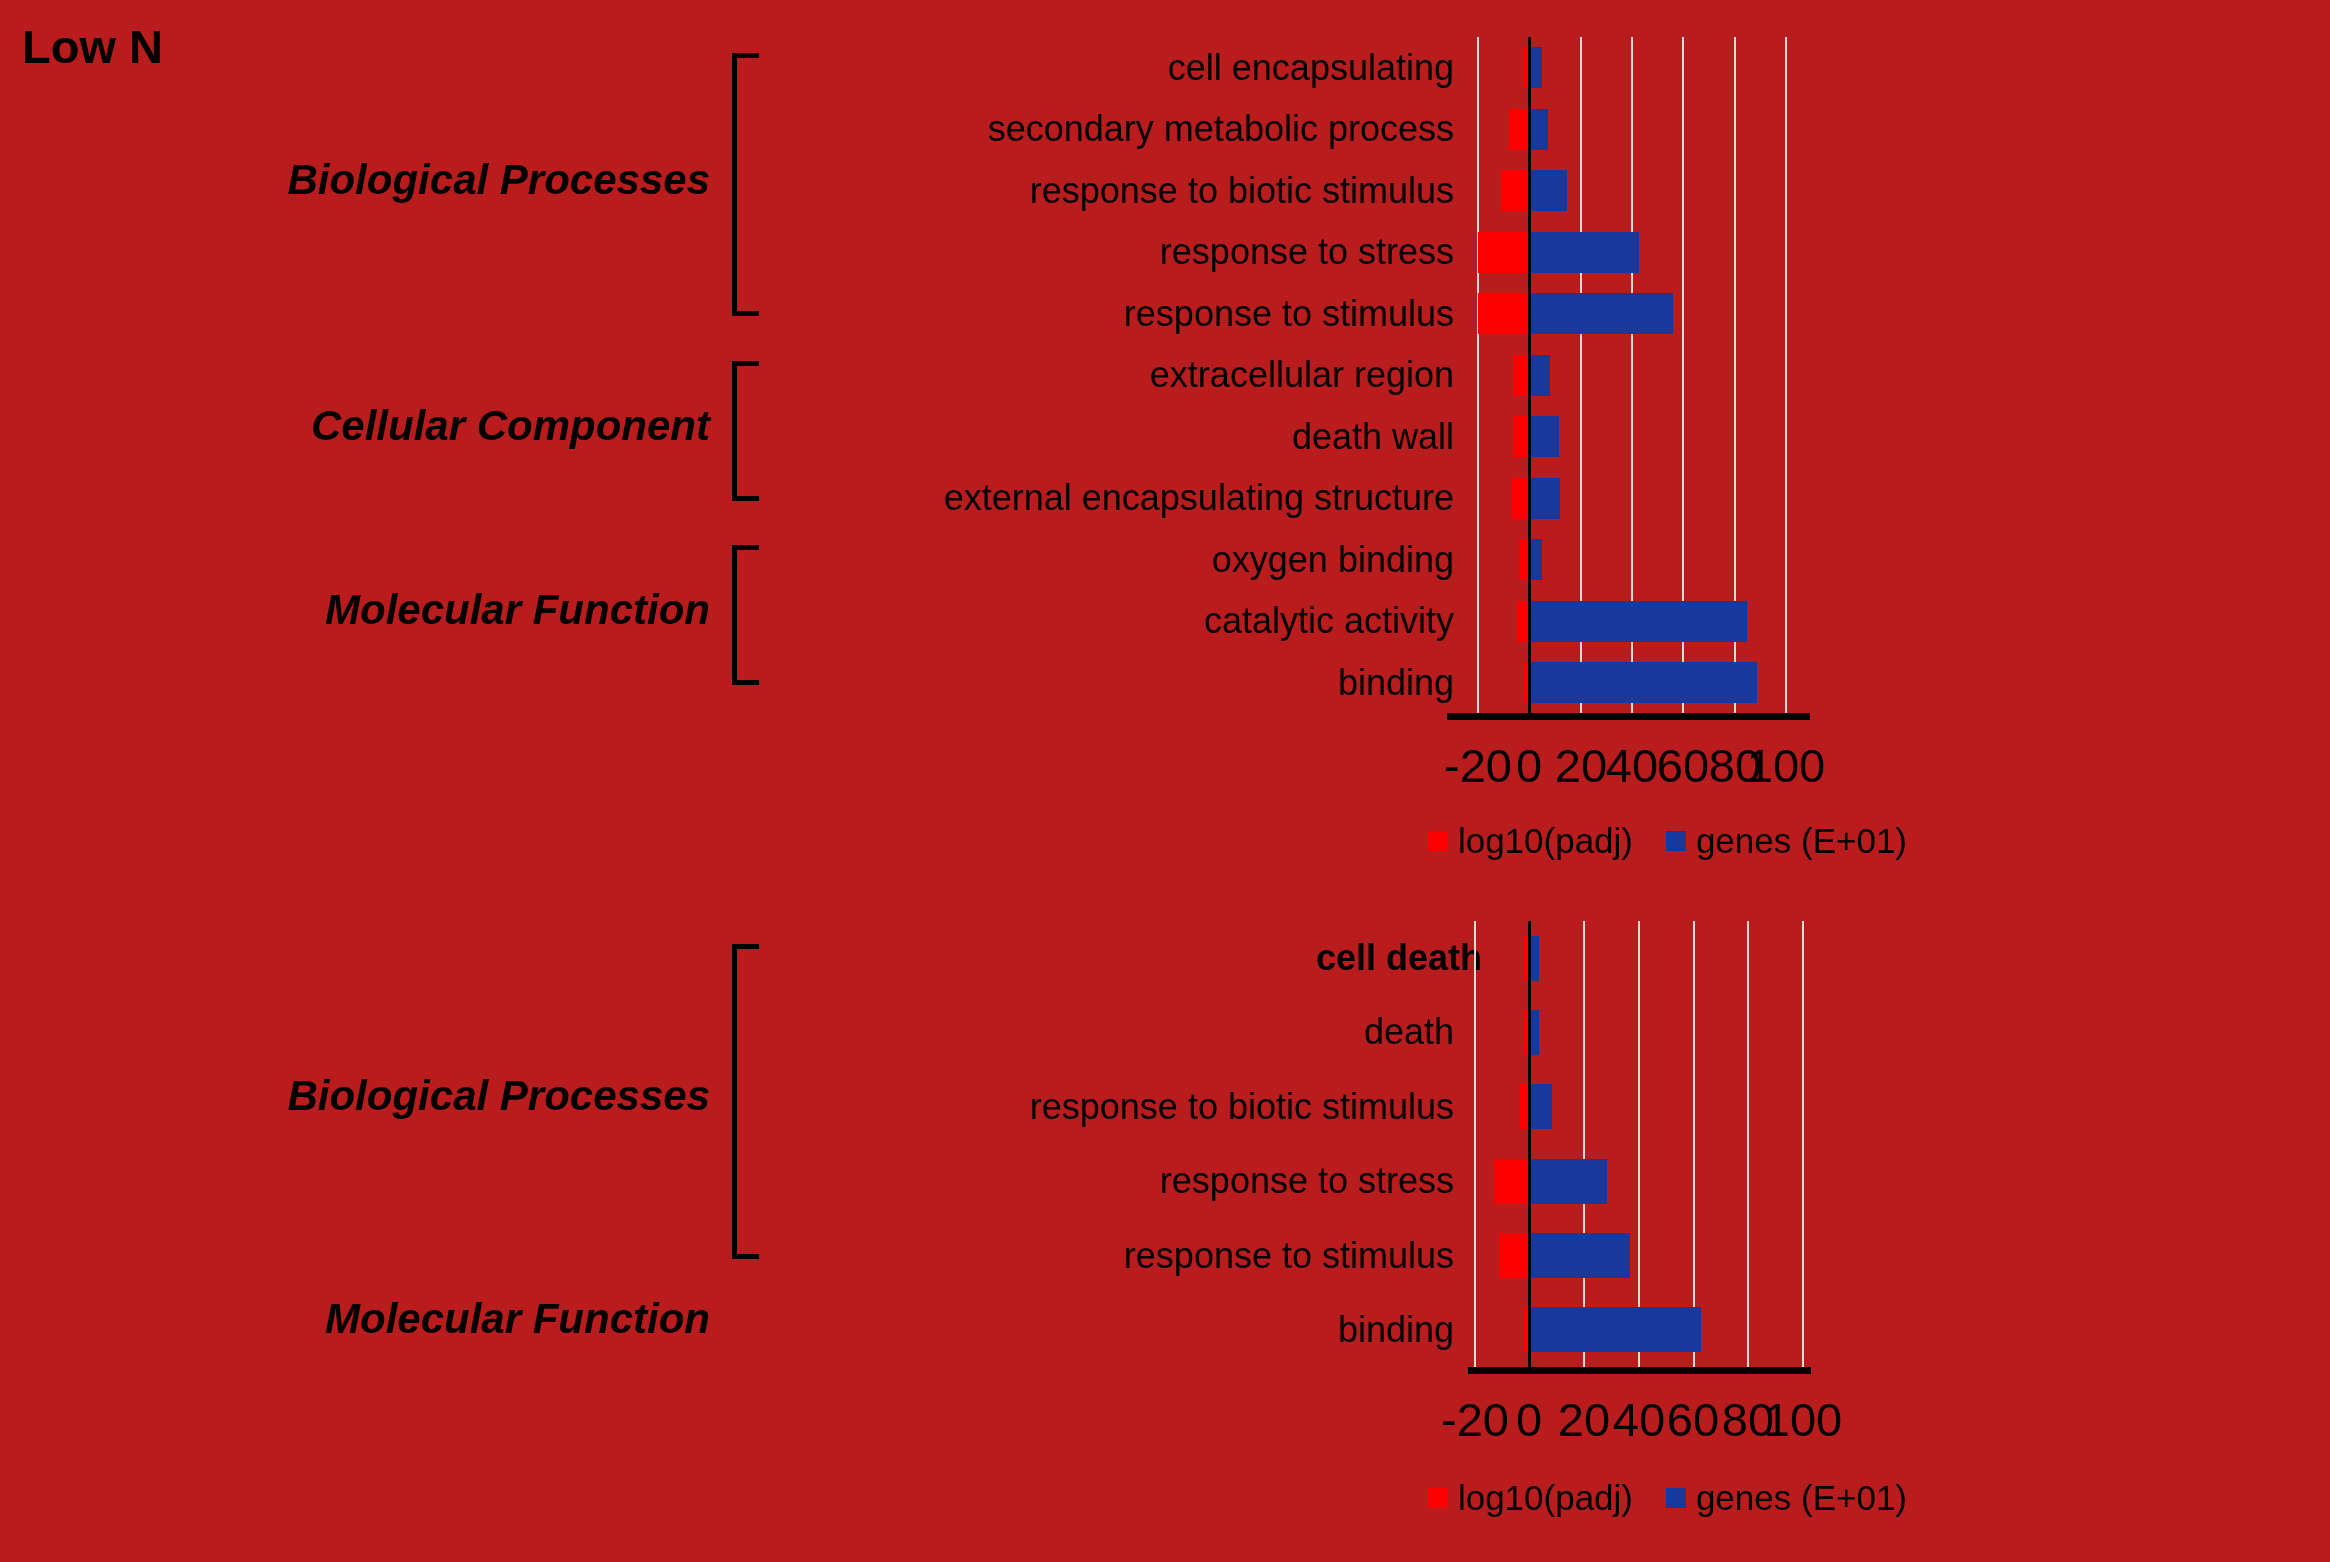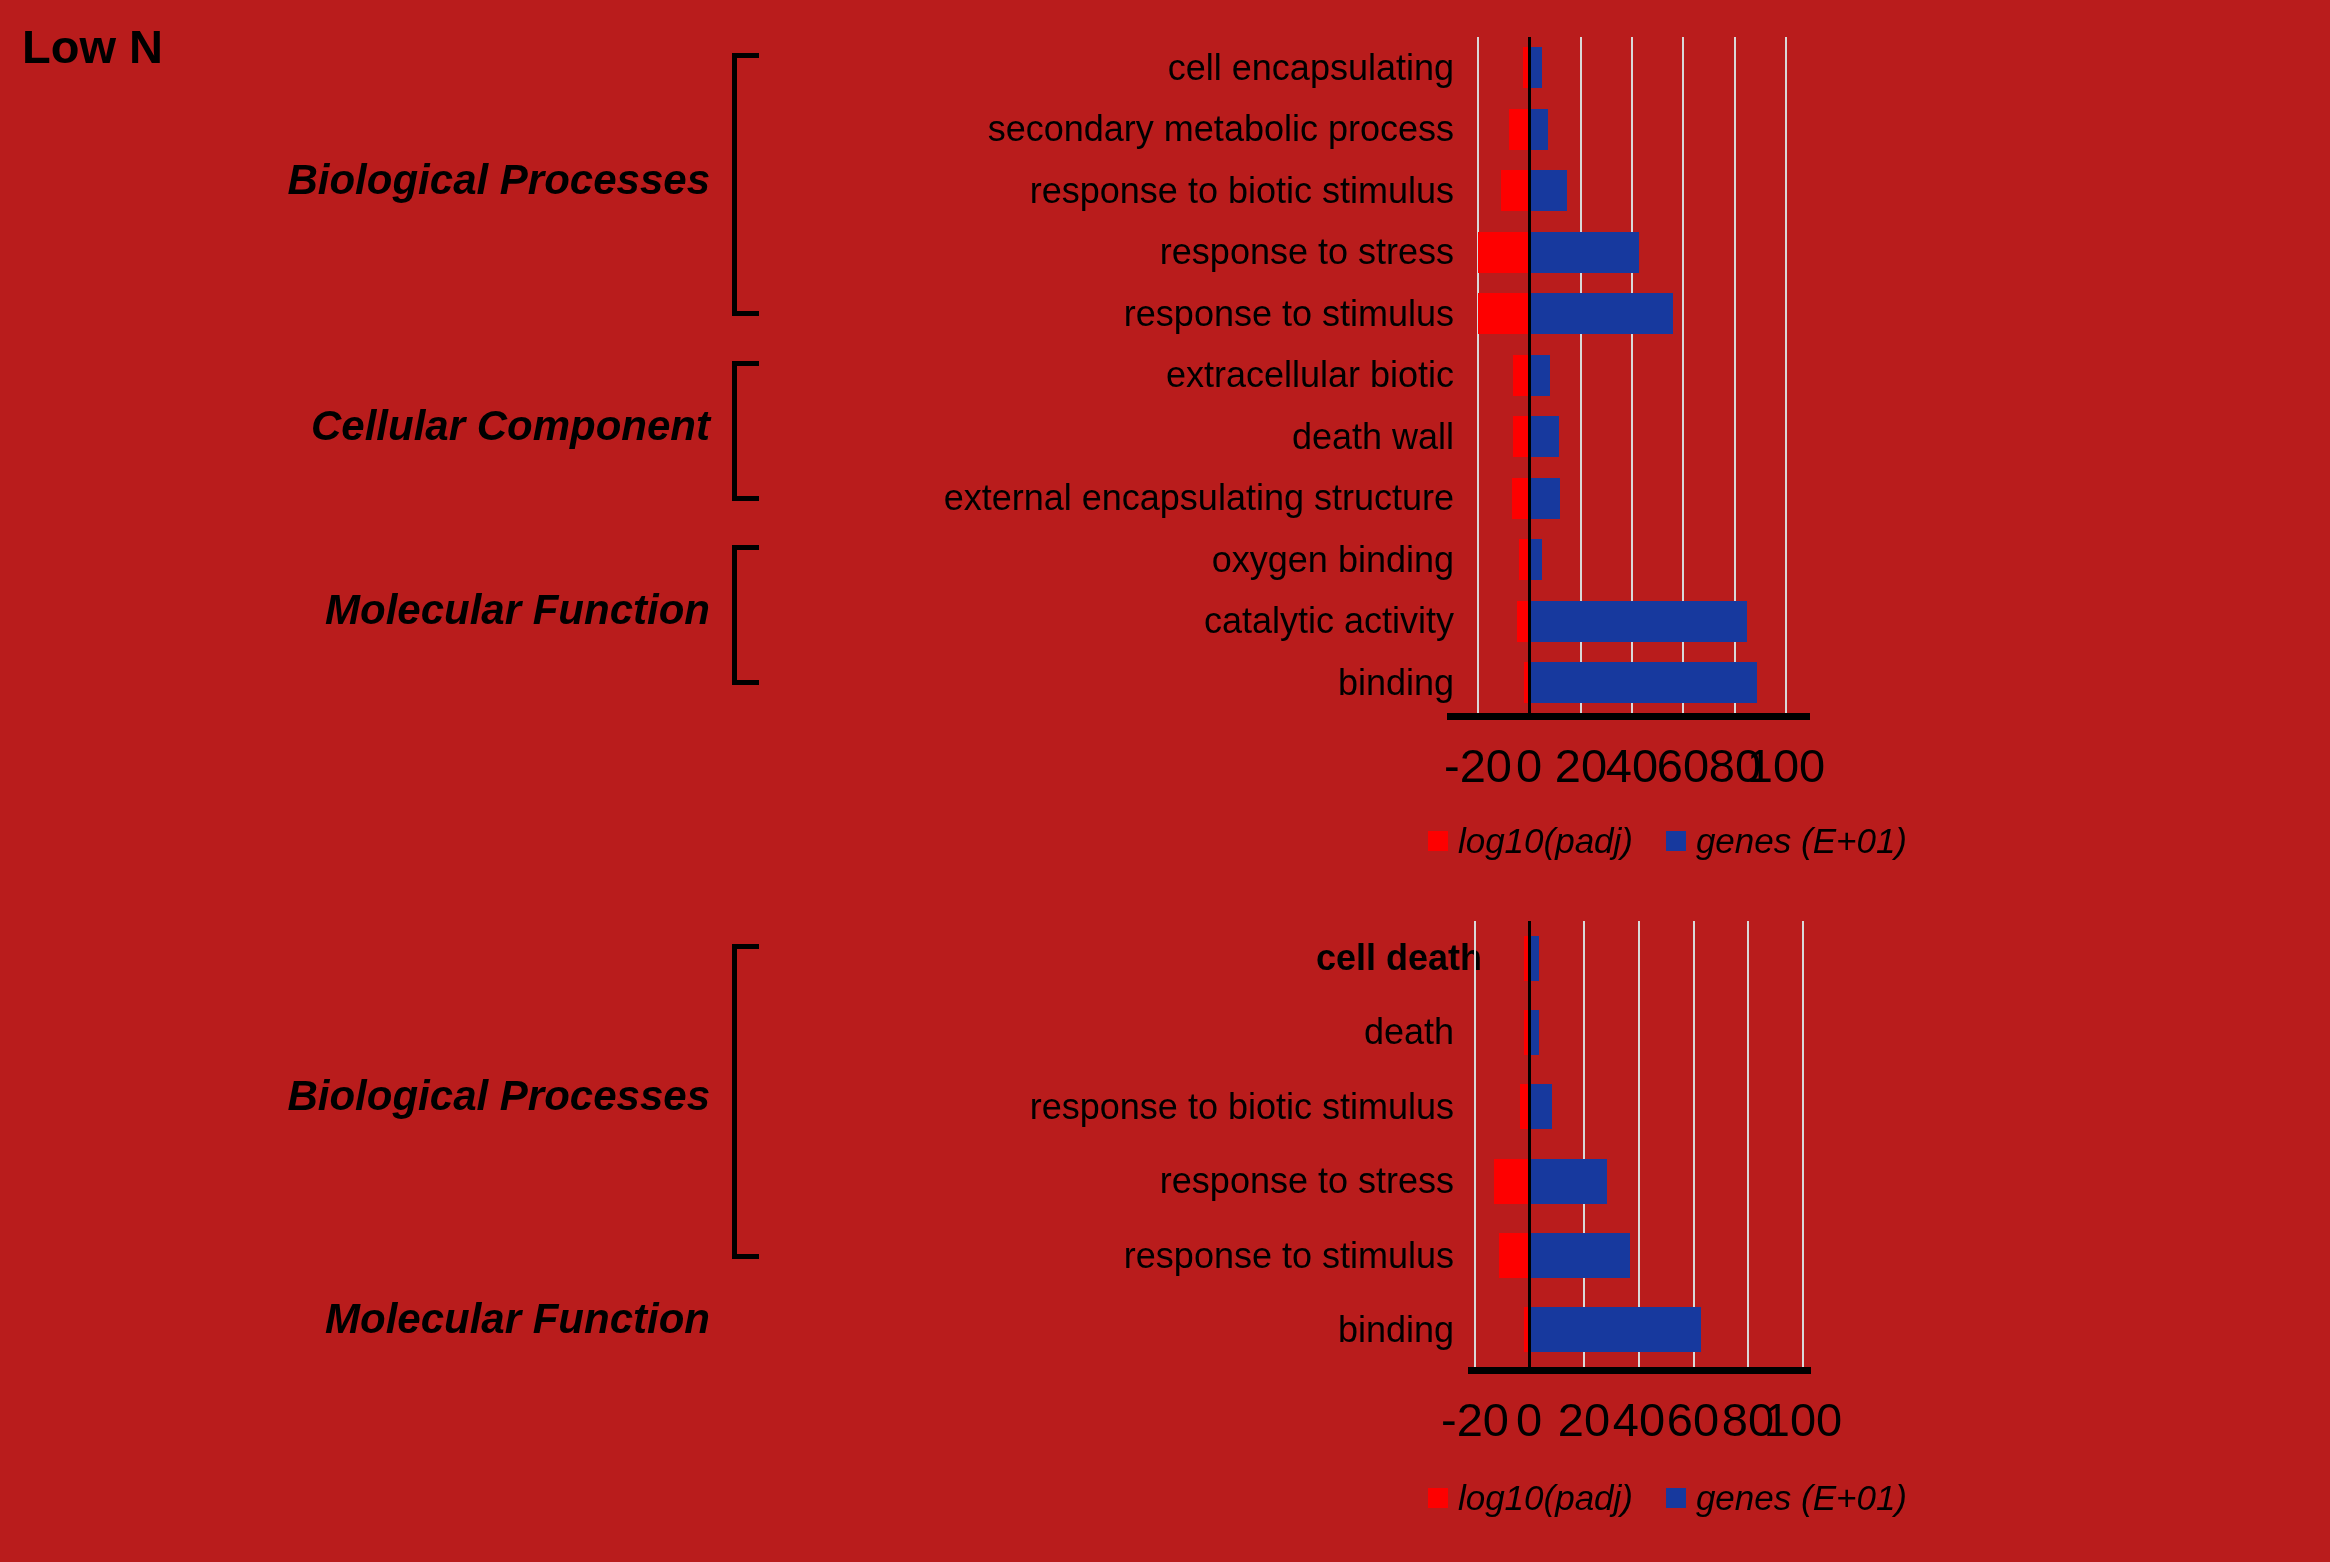--- a/index.html
+++ b/index.html
@@ -9,21 +9,21 @@
   }
   .sec-title {position:absolute; font-size:47px; font-weight:700; white-space:nowrap;}
   .group-label {position:absolute; font-size:42px; font-weight:700; white-space:nowrap; transform:translateY(-50%);font-style:italic;}
   .bracket {position:absolute; width:22px; border-left:5.8px solid #000; border-top:5.8px solid #000; border-bottom:5.8px solid #000;}
   .row-label {position:absolute; font-size:36px; white-space:nowrap; transform:translateY(-50%);}
   .gridline {position:absolute; width:2.2px;}
   .zero-line {position:absolute; width:2.9px; background:#000; z-index:3;}
   .x-axis {position:absolute; height:7.3px; background:#000; z-index:4;}
   .bar {position:absolute; z-index:2;}
   .tick-label {position:absolute; font-size:47px; width:116px; text-align:center;}
-  .legend {position:absolute; display:flex; align-items:center;font-style:italic;}
+  .legend {position:absolute; display:flex; align-items:center;}
   .legend-item {display:flex; align-items:center; margin-right:33px; font-size:35px;}
   .legend-swatch {width:20.4px; height:20.4px; margin-right:9.5px; flex:0 0 auto;}
 </style>
 </head>
 <body>
 
 <div id="canvas">
   <div class="sec-title" style="left:22px; top:19px;">Low N</div>
   <div id="chart-layer">
       <div class="gridline" style="left: 1477px; top: 37px; height: 676px; background: rgb(217, 217, 217); z-index: 1;"></div>
@@ -54,21 +54,21 @@
       <div class="bar" style="top: 539px; height: 41px; width: 13px; left: 1529px; background: rgb(23, 57, 158);"></div>
       <div class="bar" style="top: 601px; height: 41px; width: 218px; left: 1529px; background: rgb(23, 57, 158);"></div>
       <div class="bar" style="top: 662px; height: 41px; width: 228px; left: 1529px; background: rgb(23, 57, 158);"></div>
       <div class="zero-line" style="left: 1528px; top: 37px; height: 676px;"></div>
       <div class="x-axis" style="left: 1447px; width: 363px; top: 713px;"></div>
       <div class="row-label" style="right: 876px; top: 68px;">cell encapsulating</div>
       <div class="row-label" style="right: 876px; top: 129px;">secondary metabolic process</div>
       <div class="row-label" style="right: 876px; top: 191px;">response to biotic stimulus</div>
       <div class="row-label" style="right: 876px; top: 252px;">response to stress</div>
       <div class="row-label" style="right: 876px; top: 314px;">response to stimulus</div>
-      <div class="row-label" style="right: 876px; top: 375px;">extracellular biotic</div>
+      <div class="row-label" style="right: 876px; top: 375px;">extracellular region</div>
       <div class="row-label" style="right: 876px; top: 437px;">death wall</div>
       <div class="row-label" style="right: 876px; top: 498px;">external encapsulating structure</div>
       <div class="row-label" style="right: 876px; top: 560px;">oxygen binding</div>
       <div class="row-label" style="right: 876px; top: 621px;">catalytic activity</div>
       <div class="row-label" style="right: 876px; top: 683px;">binding</div>
       <div class="tick-label" style="left: 1420px; top: 738px;">-20</div>
       <div class="tick-label" style="left: 1471px; top: 738px;">0</div>
       <div class="tick-label" style="left: 1523px; top: 738px;">20</div>
       <div class="tick-label" style="left: 1574px; top: 738px;">40</div>
       <div class="tick-label" style="left: 1625px; top: 738px;">60</div>

